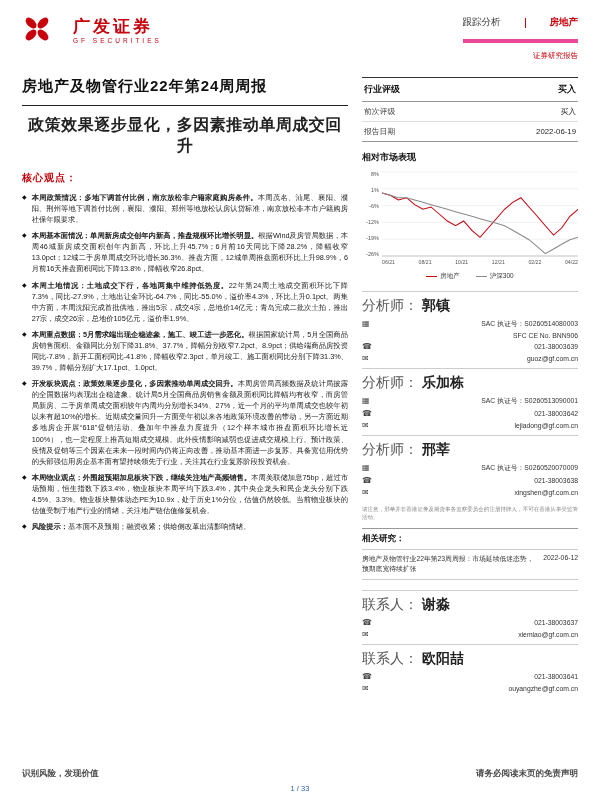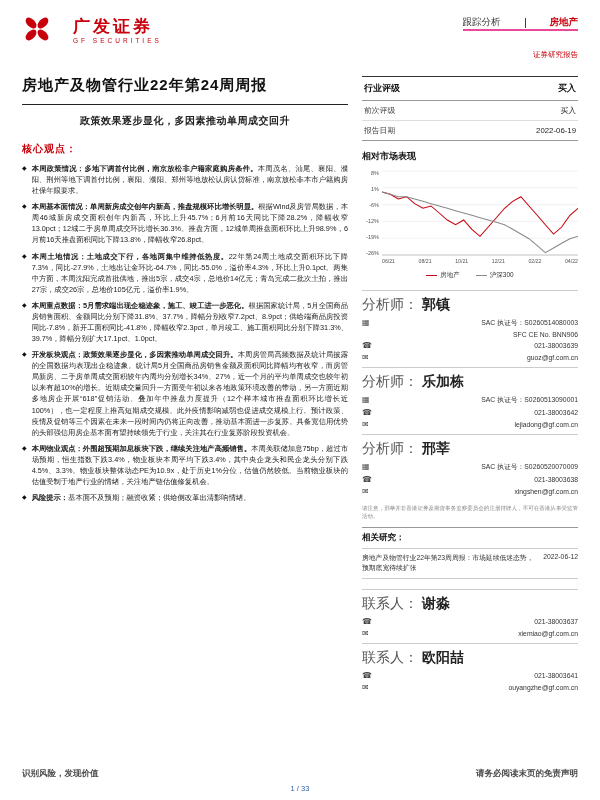--- a/index.html
+++ b/index.html
@@ -10,28 +10,28 @@
   }
   
   .header { display:flex; justify-content:space-between; align-items:flex-start; padding:14px 22px 4px; }
   .brand { display:flex; align-items:center; gap:21px; }
   .brand-text .cn { color:#c7000b; font-size:17px; font-weight:bold; letter-spacing:3px; line-height:1.1; }
   .brand-text .en { color:#c7000b; font-size:6.5px; letter-spacing:3px; margin-top:1px; }
   .head-right { text-align:right; padding-top:2px; }
   .head-tags { display:flex; justify-content:flex-end; align-items:center; gap:24px; font-size:9.5px; color:#333; }
   .tag-industry { color:#c7000b; font-weight:bold; }
   .vbar { width:1px; height:10px; background:#c7000b; display:inline-block; }
-  .report-type { margin-top:0; border-top:2px solid #ec4899; padding-top:19px; font-size:7.5px; color:#c7000b; }
+  .report-type { margin-top:10px; border-top:4px solid #ec4899; padding-top:8px; font-size:7.5px; color:#c7000b; }
   
   .content { display:flex; gap:14px; padding:2px 22px 0; }
   .main { width:326px; flex:0 0 326px; }
   .sidebar { flex:1; min-width:0; }
   
   .title { font-size:15px; font-weight:bold; color:#111; letter-spacing:1px; padding:10px 0 9px; border-bottom:1.5px solid #222; }
-  .subtitle { font-size:10px; font-weight:bold; color:#222; text-align:center; padding:9px 0 10px; letter-spacing:0.5px; }
+  .subtitle { font-size:16px; font-weight:bold; color:#222; text-align:center; padding:9px 0 10px; letter-spacing:0.5px; }
   
   .core-heading { color:#c7000b; font-weight:bold; font-size:10px; margin:4px 0 7px; letter-spacing:1px; }
   .bullet { display:flex; gap:5px; margin-bottom:5px; }
   .marker { font-size:6px; line-height:11px; color:#111; flex:0 0 auto; }
   .btext { font-size:7.3px; line-height:1.52; text-align:justify; color:#222; }
   .btext b { font-weight:bold; }
   
   .rating { border-top:1.5px solid #333; margin-top:10px; }
   .rating-head { display:flex; justify-content:space-between; align-items:center; padding:5px 2px; font-size:9px; font-weight:bold; color:#111; border-bottom:1px solid #999; }
   .rrow { display:flex; justify-content:space-between; padding:4px 2px; font-size:7.8px; color:#444; border-bottom:1px solid #ddd;align-items:center; }

